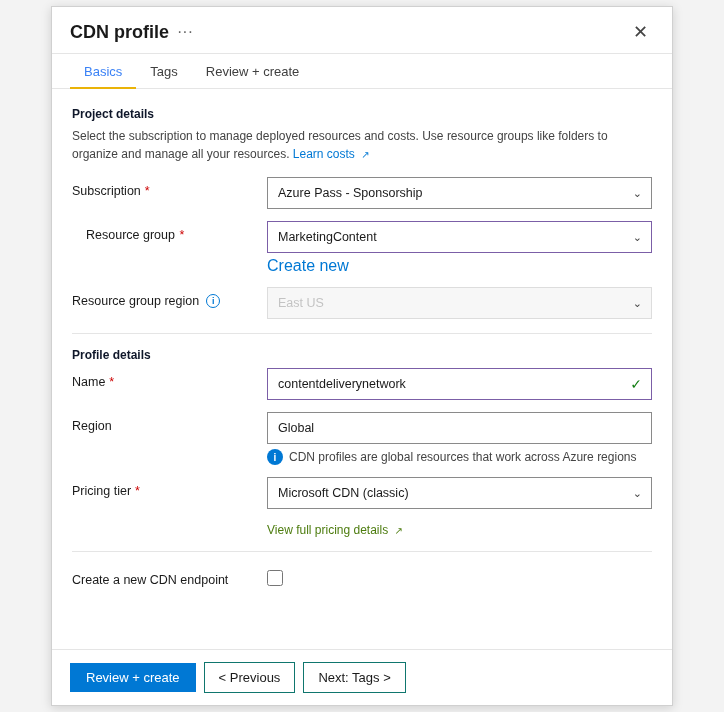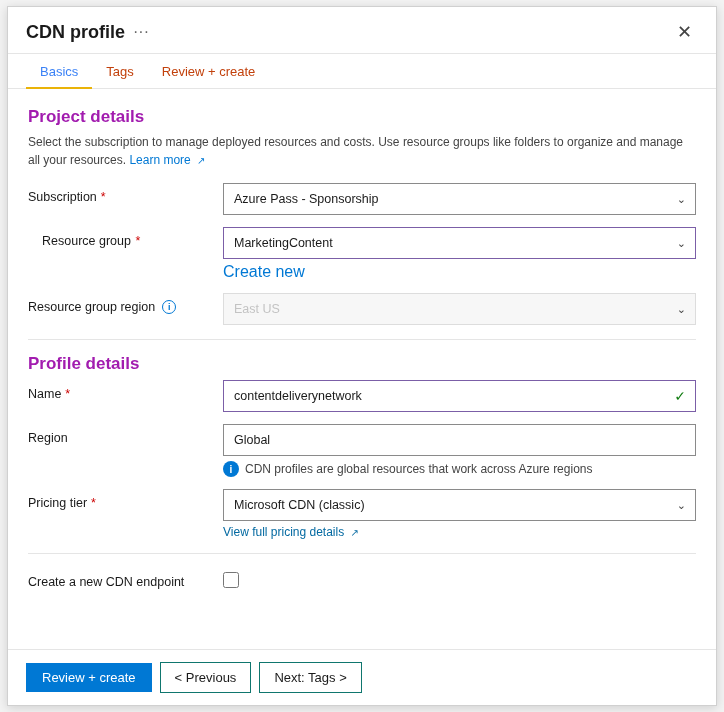--- a/index.html
+++ b/index.html
@@ -8,21 +8,21 @@
       font-size: 13px;
       background: #f3f3f3;
       display: flex;
       justify-content: center;
       align-items: center;
       min-height: 100vh;
     }
     .dialog {
       background: #fff;
       border: 1px solid #d0d0d0;
-      width: 710px;
+      width: 622px;
       min-height: 700px;
       display: flex;
       flex-direction: column;
       box-shadow: 0 2px 10px rgba(0,0,0,0.15);
     }
     .dialog-header {
       display: flex;
       align-items: center;
       justify-content: space-between;
       padding: 14px 18px 10px 18px;
@@ -55,38 +55,38 @@
     .tabs {
       display: flex;
       gap: 0;
       padding: 0 18px;
       border-bottom: 1px solid #e5e5e5;
     }
     .tab {
       padding: 10px 14px 8px 14px;
       cursor: pointer;
       font-size: 13px;
-      color: #c2410c;
+      color: #404040;
       border-bottom: 2px solid transparent;
       margin-bottom: -1px;
     }
     .tab.active {
       color: #3b82f6;
       border-bottom: 2px solid #eab308;
       font-weight: 400;
     }
     .content {
       flex: 1;
       padding: 18px 20px;
       overflow-y: auto;
     }
     .section-title {
-      font-size: 17px;
+      font-size: 12px;
       font-weight: 700;
-      color: #a21caf;
+      color: #0f172a;
       margin-bottom: 6px;
     }
     .section-desc {
       font-size: 12px;
       color: #444;
       margin-bottom: 14px;
       line-height: 1.5;
     }
     .section-desc a {
       color: #0078d4;
@@ -188,24 +188,24 @@
       border-radius: 50%;
       display: inline-flex;
       align-items: center;
       justify-content: center;
       color: #fff;
       font-size: 10px;
       font-weight: bold;
       flex-shrink: 0;
     }
     .view-pricing-link {
-      color: #0369a1;
+      color: #4d7c0f;
       font-size: 12px;
       text-decoration: none;
-      margin-top: 4px;
+      margin-top: 14px;
       cursor: pointer;
     }
     .ext-link {
       display: inline-block;
       font-size: 10px;
       margin-left: 3px;
       vertical-align: middle;
     }
     .divider {
       border: none;
@@ -293,21 +293,21 @@
       <span>Review + create</span>
     </div>
   </div>
 
   <div class="content">
 
     <div class="section-title">Project details</div>
     <div class="section-desc">
       <span>Select the subscription to manage deployed resources and costs. Use resource groups like folders to organize and manage all your resources.</span>
       <a href="#">
-        <span>Learn more</span>
+        <span>Learn costs</span>
         <span class="ext-link">↗</span>
       </a>
     </div>
 
     <div class="form-row">
       <div class="form-label">
         <span>Subscription</span>
         <span class="required">*</span>
       </div>
       <div class="form-control-wrap">

